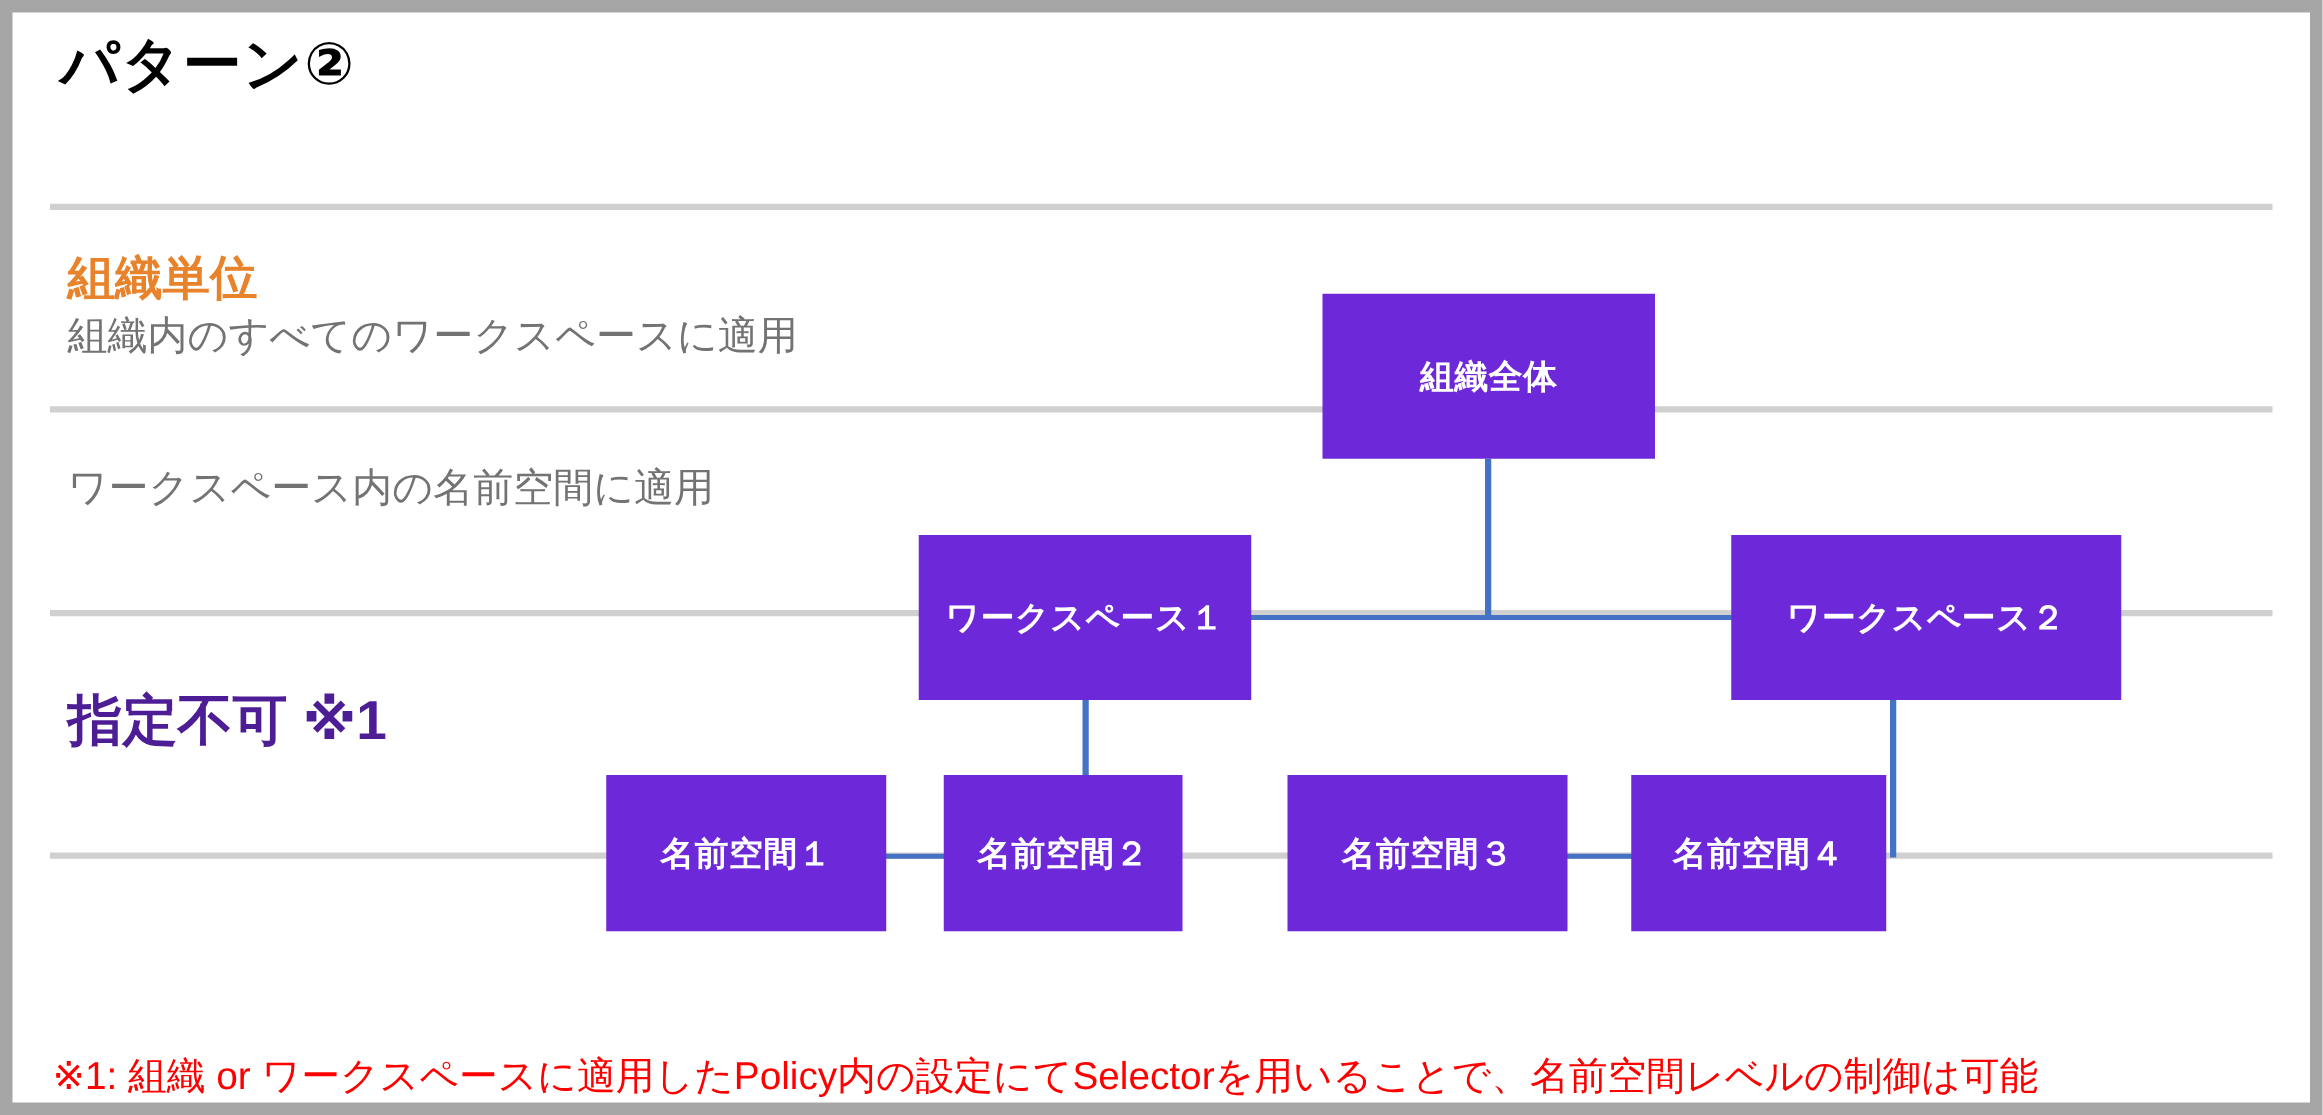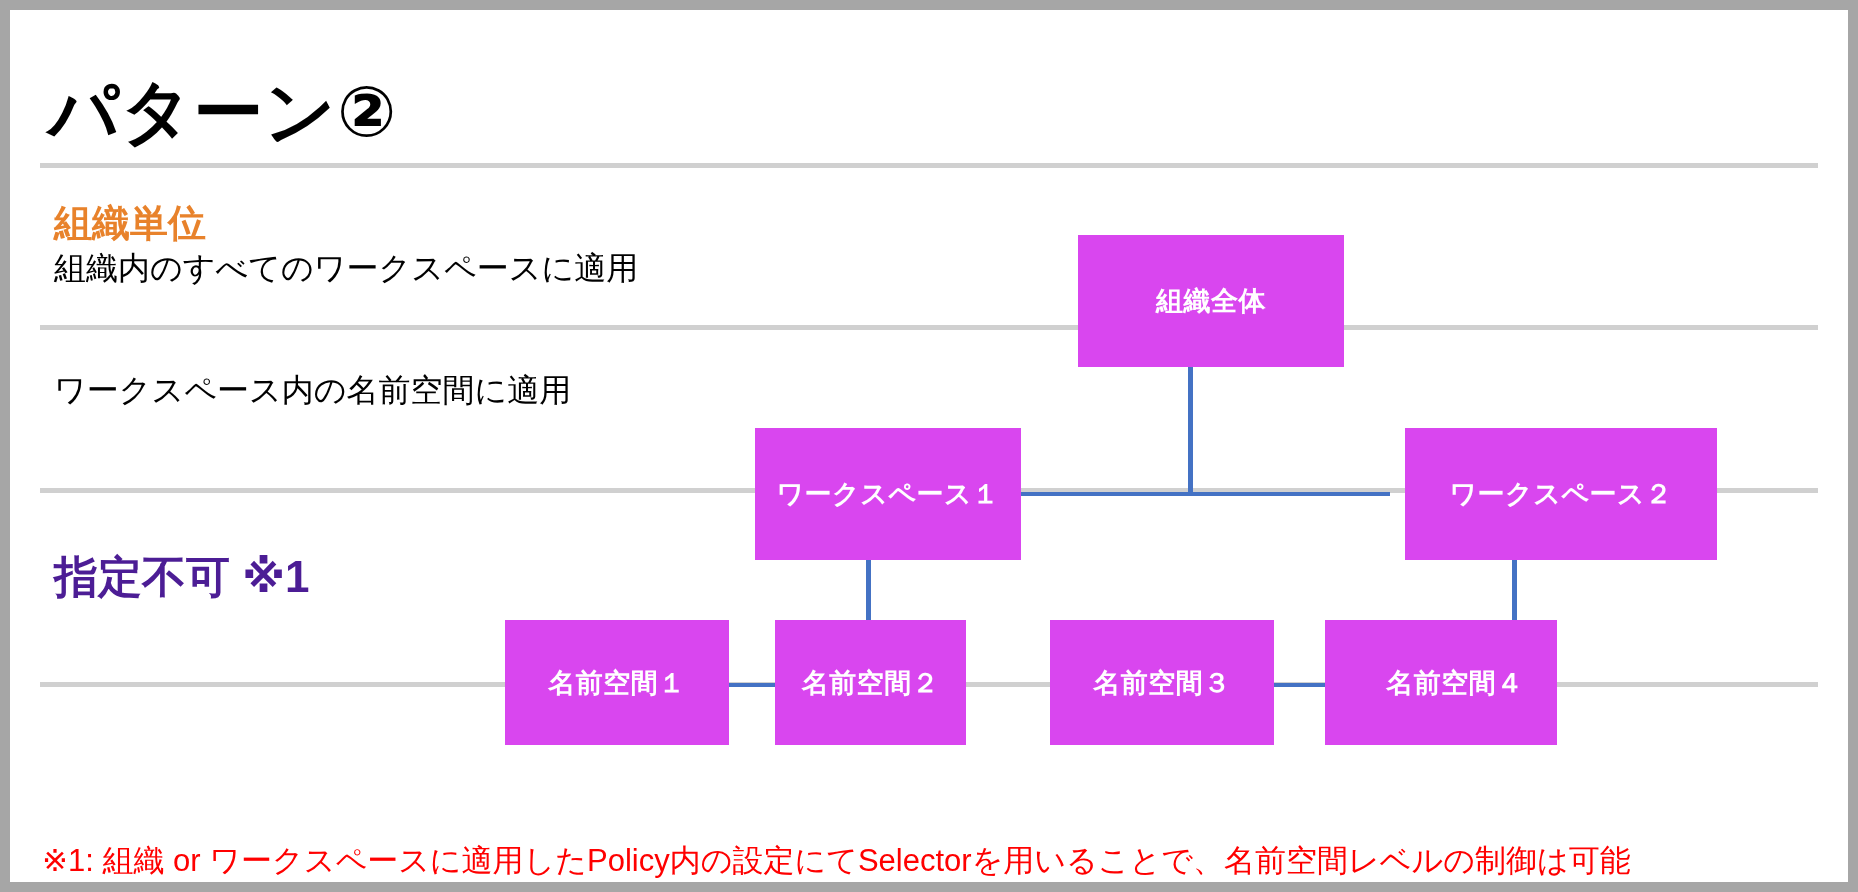--- a/index.html
+++ b/index.html
@@ -12,75 +12,74 @@
   #slide{
     position:absolute;
     left:10px;top:10px;
     width:1838px;height:872px;
     background:#ffffff;
   }
 
   
   #title{
     position:absolute;left:38px;top:14px;
-    font-size:70px;font-weight:bold;color:#000000;
-    letter-spacing:1px;line-height:1.15;white-space:nowrap;margin-top:48px;
+    font-size:47px;font-weight:bold;color:#000000;
+    letter-spacing:1px;line-height:1.15;white-space:nowrap;
   }
 
   
   .divider{
     position:absolute;left:30px;width:1778px;height:5px;
     background:#d0d0d0;
   }
   #div1{top:153px;}
   #div2{top:315px;}
   #div3{top:478px;}
   #div4{top:672px;}
 
   
   .row-label{position:absolute;left:44px;}
   .row-head{
     font-size:38px;font-weight:bold;color:#E8822B;
     line-height:1.1;white-space:nowrap;
   }
   .row-sub{
-    font-size:32px;font-weight:normal;color:#000000;
+    font-size:32px;font-weight:normal;color:#737373;
     line-height:1.2;white-space:nowrap;margin-top:4px;
   }
   #label-org{top:193px;}
   #label-ws{top:357px;}
   #label-ns{top:543px;}
   .row-head-red{
     font-size:44px;font-weight:bold;color:#4c1d95;
     line-height:1.1;white-space:nowrap;
   }
 
   
   #diagram{position:absolute;left:0;top:0;width:1838px;height:872px;}
   .node{
     position:absolute;
-    background:#d946ef;
+    background:#6d28d9;
     color:#ffffff;
     font-size:27px;font-weight:bold;
     display:flex;align-items:center;justify-content:center;
     text-align:center;
     white-space:nowrap;
     letter-spacing:0.5px;
-    margin-left:20px;
   }
   .connector{position:absolute;background:#4472C4;}
 
   
   #node-org        {left:1048px;top:225px;width:266px;height:132px;}
   #node-ws1        {left:725px; top:418px;width:266px;height:132px;}
   #node-ws2        {left:1375px;top:418px;width:312px;height:132px;}
   #node-ns1        {left:475px; top:610px;width:224px;height:125px;}
   #node-ns2        {left:745px; top:610px;width:191px;height:125px;}
   #node-ns3        {left:1020px;top:610px;width:224px;height:125px;}
-  #node-ns4        {left:1295px;top:610px;width:204px;height:125px;padding-left:28px;}
+  #node-ns4        {left:1295px;top:610px;width:204px;height:125px;}
 
   
   #footnote{
     position:absolute;left:32px;top:832px;
     font-size:31px;color:#FF0000;
     white-space:nowrap;line-height:1.2;
   }
 </style>
 </head>
 <body>

